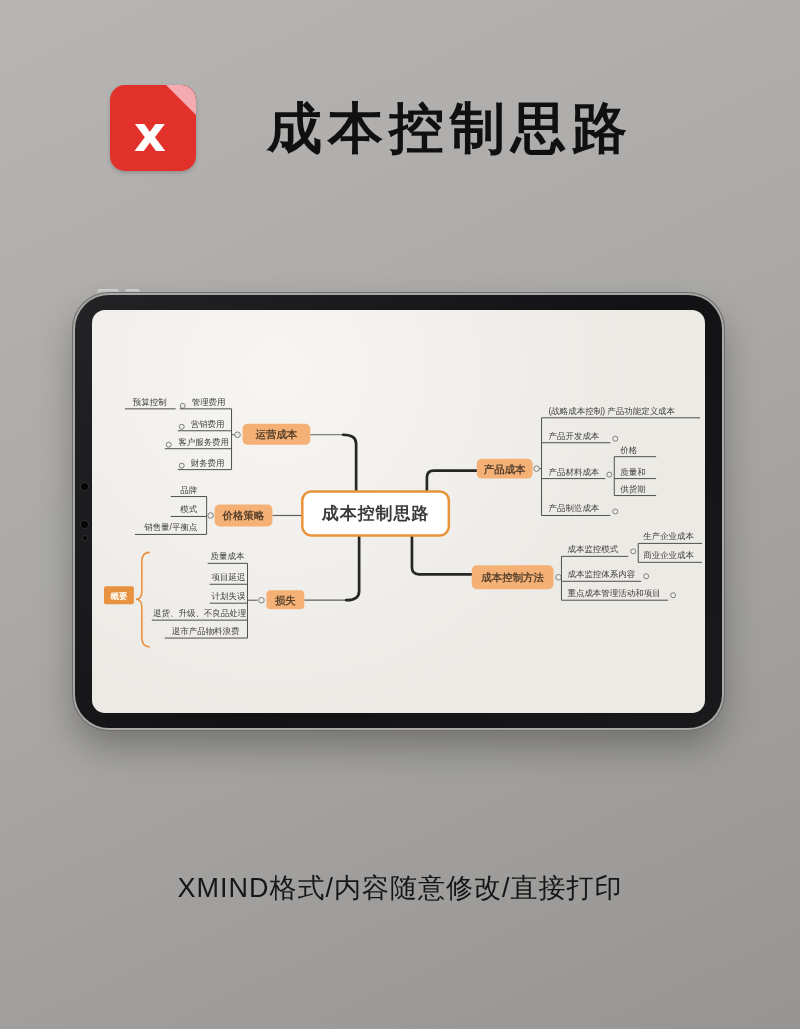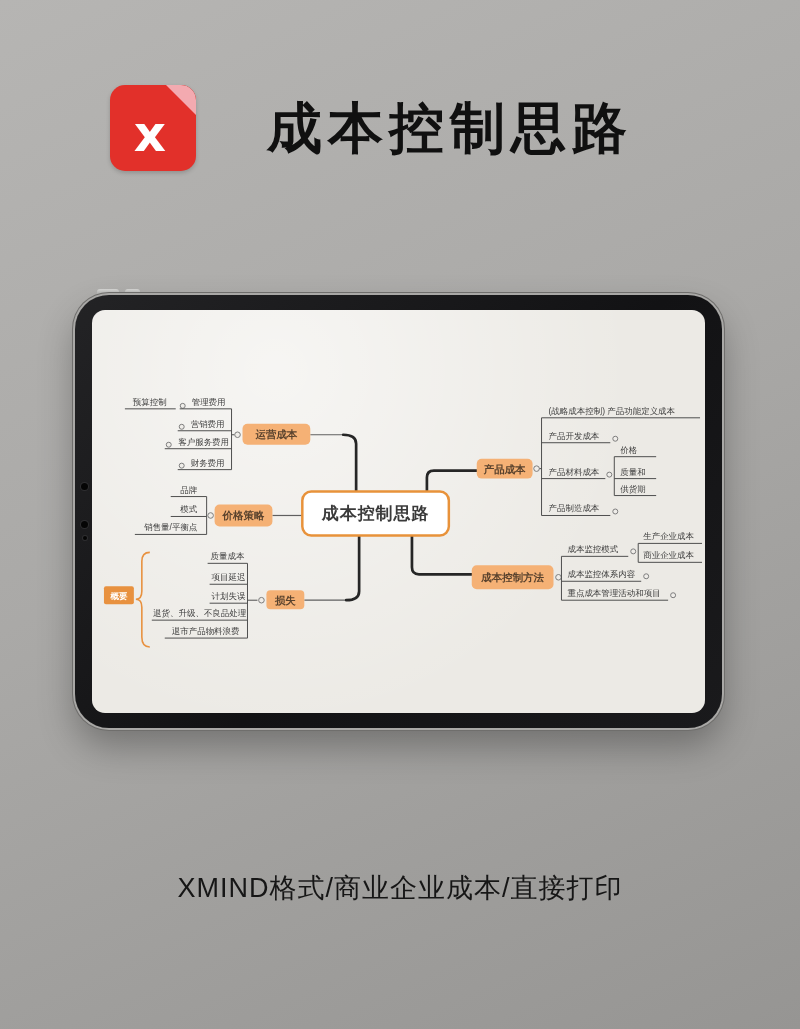--- a/index.html
+++ b/index.html
@@ -241,15 +241,15 @@
 
           <path class="uline" d="M471,290 H578"></path>
           <text class="t-small" x="477" y="286">重点成本管理活动和项目</text>
           <circle class="dot" cx="583" cy="285" r="2.5"></circle>
         </g>
 
       </svg>
     </div>
   </div>
 
-  <div class="caption">XMIND格式/商业企业成本/直接打印</div>
+  <div class="caption">XMIND格式/内容随意修改/直接打印</div>
 
 </div>
 
 </body></html>

